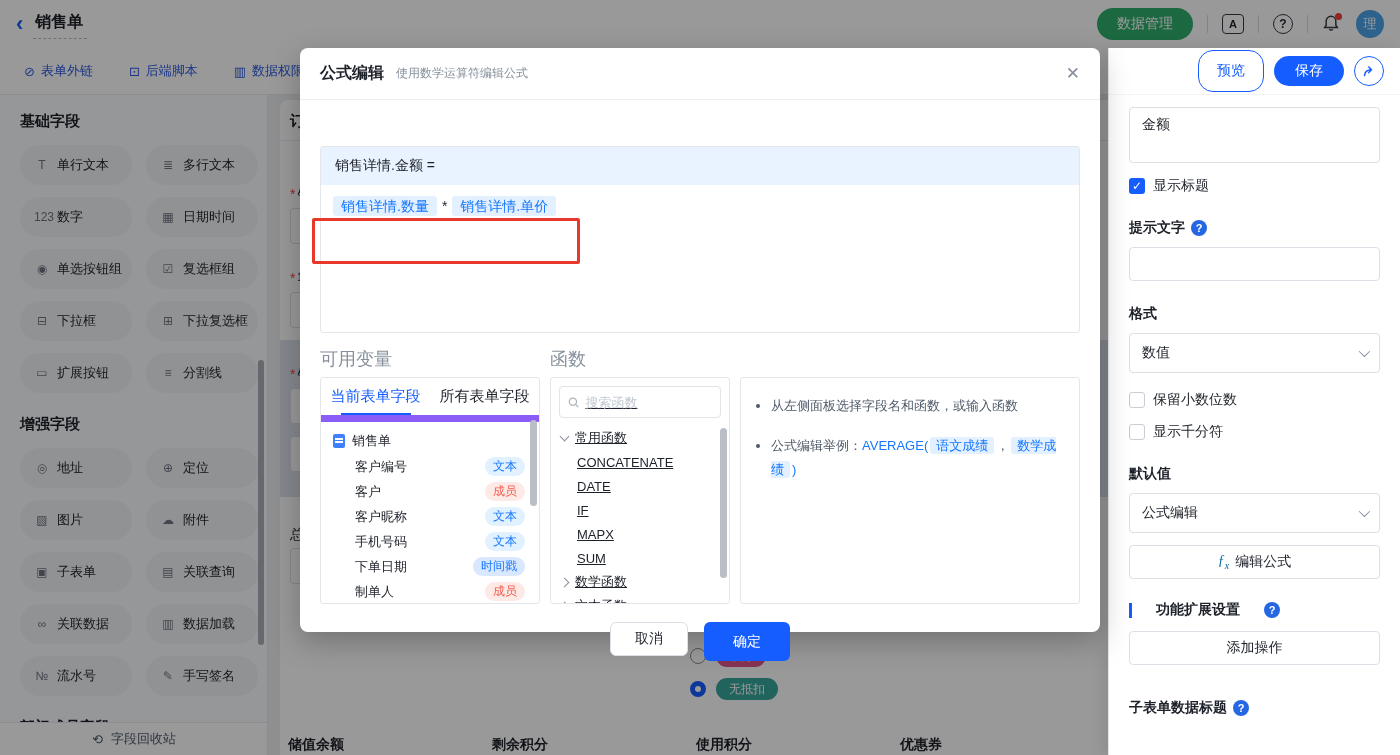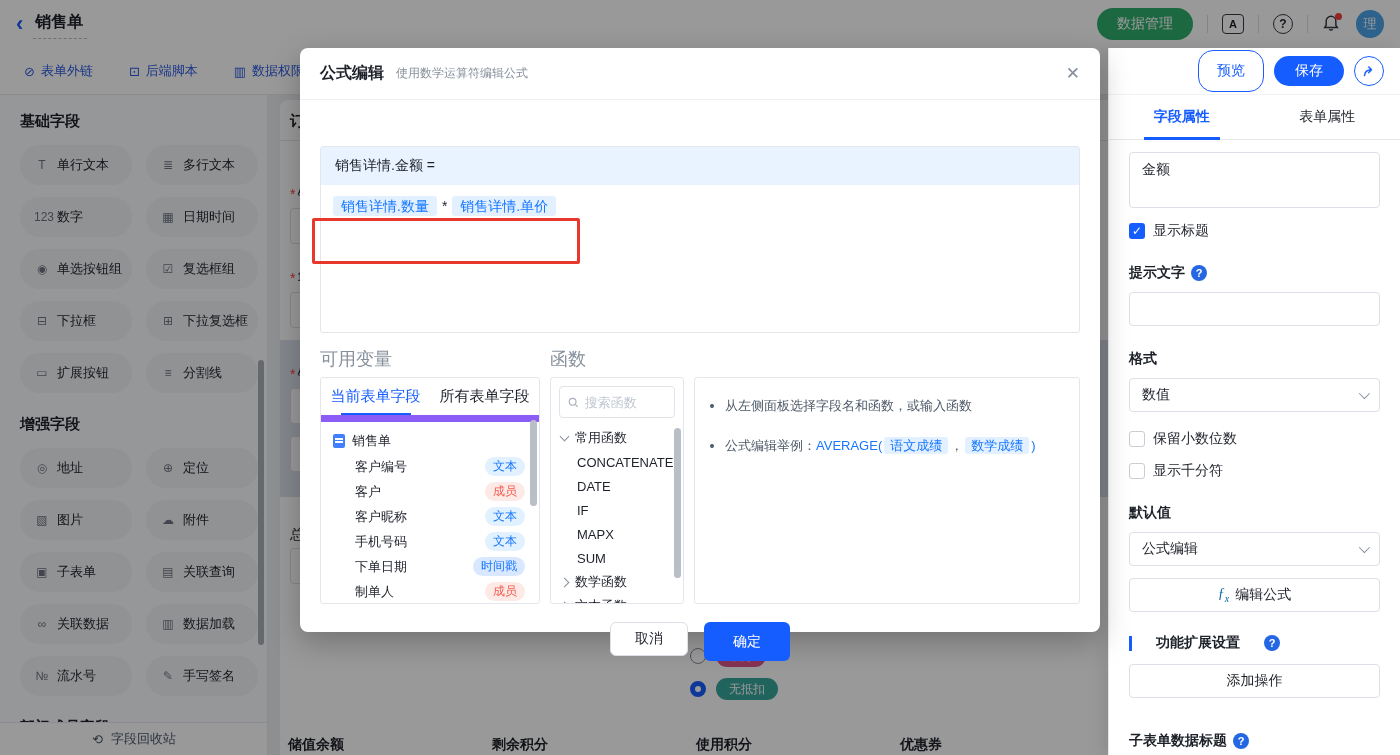--- a/index.html
+++ b/index.html
@@ -69,21 +69,21 @@
   .m-body { padding:24px 20px 0; position:relative; }
   .formula-box { border:1px solid #e5e6eb; border-radius:3px;margin-top:22px; }
   .formula-strip { background:#e8f3ff; padding:10px 14px; font-size:14px; }
   .formula-content { height:147px; padding:13px 12px; font-size:14px; }
   .chip { background:#e3f0ff; color:#1677ff; padding:2px 8px; border-radius:3px; }
   .f-op { margin:0 5px; }
   .red-annotation { position:absolute; left:12px; top:118px; width:268px; height:46px; border:3px solid #e8372b; border-radius:2px; pointer-events:none; z-index:70; }
   .panel-labels-row { display:flex; margin:14px 0 6px; }
   .panels { display:flex; gap:10px; }
   .p-label { font-size:18px; color:#86909c; }
-  .col-vars { width:220px; } .col-funcs { width:134px; } .col-hint { flex:1; }
+  .col-vars { width:220px; } .col-funcs { width:180px;text-decoration:underline; } .col-hint { flex:1; }
   .panel { border:1px solid #e5e6eb; border-radius:3px; height:227px; overflow:hidden; position:relative; background:#fff; }
   .var-tabs { display:flex; border-bottom:7px solid #8b5cf6; font-size:15px;justify-content:space-between; }
   .var-tab { flex:1; text-align:center; padding:9px 0; cursor:pointer; position:relative; }
   .var-tab.active { color:#165dff; }
   .var-tab.active::after { content:""; position:absolute; left:50%; transform:translateX(-50%); bottom:0; width:70px; height:2px; background:#165dff; }
   .tree { padding:6px 0 0 12px; font-size:13px; }
   .tree-root { display:flex; align-items:center; gap:7px; height:26px; }
   .doc-ico { width:12px; height:14px; background:#4080ff; border-radius:2px; position:relative; }
   .doc-ico::after { content:""; position:absolute; left:2px; top:4px; width:8px; height:1.5px; background:#fff; box-shadow:0 3px 0 #fff; }
   .var-row { display:flex; align-items:center; height:25px; padding-left:22px; }
@@ -120,21 +120,21 @@
   .d-tab.active::after { content:""; position:absolute; bottom:-1px; left:50%; transform:translateX(-50%); width:76px; height:3px; background:#165dff; }
   .d-content { padding:12px 20px 0; position:relative; }
   .title-area { width:100%; height:56px; border:1px solid #dcdfe6; border-radius:4px; padding:8px 12px; font-size:14px; }
   .cb-row { display:flex; align-items:center; gap:8px; font-size:14px; margin-top:14px; }
   .cb { width:16px; height:16px; border-radius:3px; }
   .cb.checked { background:#165dff; color:#fff; font-size:12px; display:flex; align-items:center; justify-content:center; }
   .cb.un { border:1px solid #c9cdd4; background:#fff; }
   .d-label { font-size:14px; font-weight:600; margin-top:24px; display:flex; align-items:center; gap:6px; }
   .q-ico { width:16px; height:16px; border-radius:50%; background:#2567e3; color:#fff; font-size:11px; display:flex; align-items:center; justify-content:center; font-weight:bold; }
   .d-input { width:100%; height:34px; border:1px solid #dcdfe6; border-radius:4px; margin-top:10px; background:#fff; }
-  .d-select { width:100%; height:34px; border:1px solid #dcdfe6; border-radius:4px; margin-top:10px; background:#fff; display:flex; align-items:center; padding:0 12px; font-size:14px; justify-content:space-between; cursor:pointer; }
+  .d-select { width:100%; height:40px; border:1px solid #dcdfe6; border-radius:4px; margin-top:10px; background:#fff; display:flex; align-items:center; padding:0 12px; font-size:14px; justify-content:space-between; cursor:pointer; }
   .chev { width:8px; height:8px; border-right:1.6px solid #86909c; border-bottom:1.6px solid #86909c; transform:rotate(45deg) translateY(-2px); }
   .d-btn { width:100%; height:34px; border:1px solid #dcdfe6; border-radius:4px; margin-top:12px; background:#fff; font-size:14px; color:#1d2129; display:flex; align-items:center; justify-content:center; gap:6px; cursor:pointer; }
   .fx { font-style:italic; font-family:"Liberation Serif",serif; color:#0369a1; }
   .fx sub { font-size:10px; }
   .sec-head { display:flex; align-items:center; gap:24px; font-size:14px; font-weight:600; margin-top:22px; }
   .blue-bar { width:3px; height:15px; background:#165dff; }
 </style>
 </head>
 <body>
 
@@ -465,24 +465,20 @@
   <div class="drawer">
     <div class="d-actions">
       <button class="btn-preview">预览</button>
       <button class="btn-save">保存</button>
       <span class="btn-share">
         <svg width="14" height="14" viewBox="0 0 14 14">
             <path d="M2.5 11.5 C3 7.5 6 5.8 9.5 5.8 M9.5 5.8 L6.8 3 M9.5 5.8 L6.8 8.6" fill="none" stroke="#165dff" stroke-width="1.5" stroke-linecap="round"></path>
           </svg>
       </span>
     </div>
-    <div class="d-tabs">
-      <span class="d-tab active">字段属性</span>
-      <span class="d-tab">表单属性</span>
-    </div>
     <div class="d-content">
       <div class="title-area">金额</div>
       <div class="cb-row">
         <span class="cb checked">✓</span>
         <span>显示标题</span>
       </div>
       <div class="d-label">
         <span>提示文字</span>
         <span class="q-ico">?</span>
       </div>

